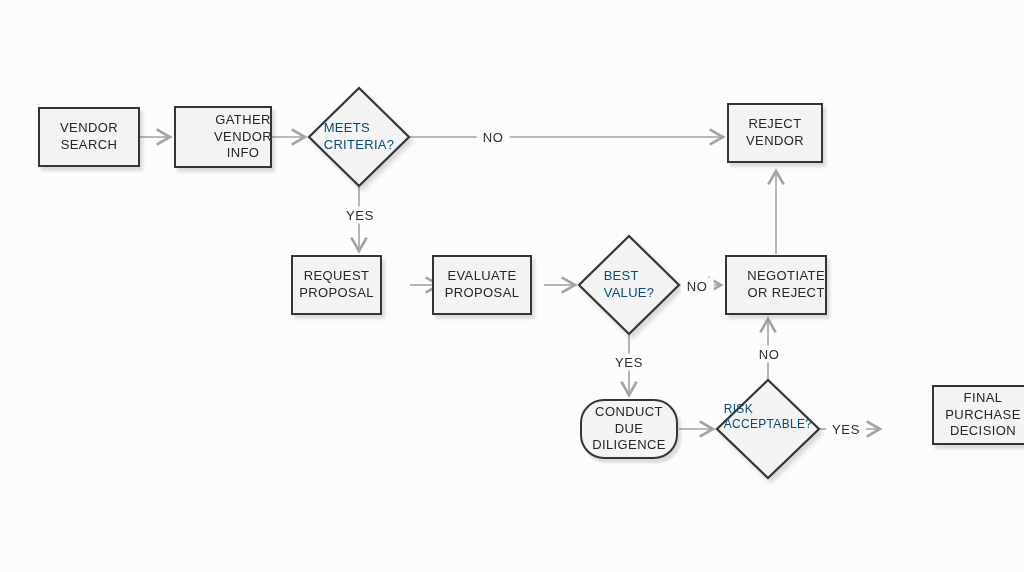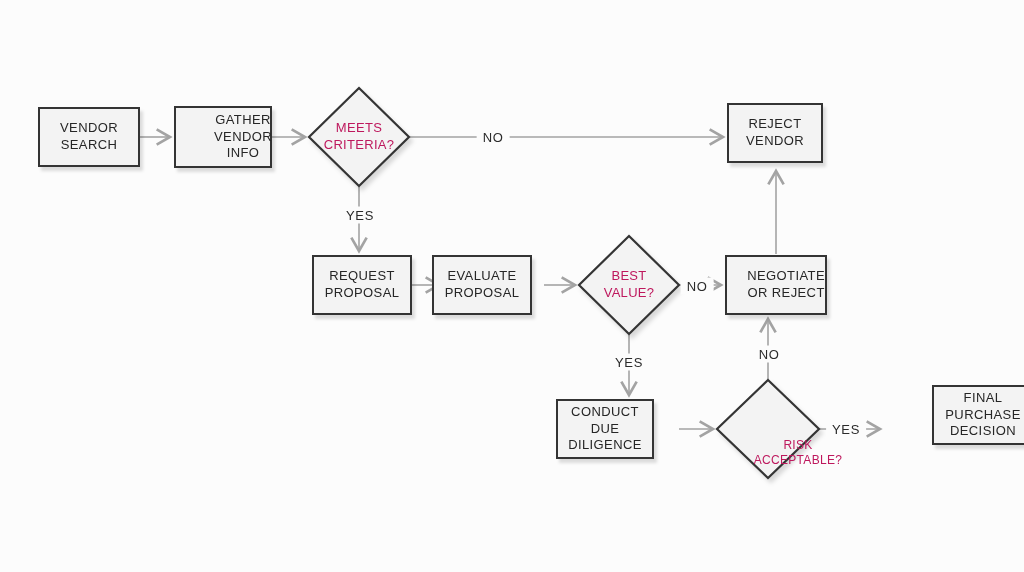--- a/index.html
+++ b/index.html
@@ -26,22 +26,22 @@
     background:#f3f3f3;
     border:2.2px solid #343434;
     box-shadow:3px 4px 3px rgba(0,0,0,0.13);
     color:#262626;
     font-size:13px; letter-spacing:0.4px; line-height:1.28;
     white-space:pre-line;
   }
   .decision-label {
     position:absolute; box-sizing:border-box;
     display:flex; align-items:center; justify-content:center;
-    text-align:center;
-    color:#be185d;
+    text-align:left;
+    color:#0c4a6e;
     font-size:13px; letter-spacing:0.3px; line-height:1.28;
     white-space:pre-line;
   }
   .decision-label.small { font-size:12px; }
   .edge-label {
     position:absolute;
     transform:translate(-50%,-50%);
     background:#fcfcfc;
     padding:1px 6px;
     font-size:13px; letter-spacing:0.6px;
@@ -88,54 +88,54 @@
     <span>GATHER
 VENDOR
 INFO</span>
   </div>
 
   <div class="node" style="left:727px; top:103px; width:96px; height:60px;">
     <span>REJECT
 VENDOR</span>
   </div>
 
-  <div class="node" style="left:312px; top:255px; width:100px; height:60px;">
+  <div class="node" style="left:291px; top:255px; width:91px; height:60px;">
     <span>REQUEST
 PROPOSAL</span>
   </div>
 
   <div class="node" style="left:432px; top:255px; width:100px; height:60px;">
     <span>EVALUATE
 PROPOSAL</span>
   </div>
 
   <div class="node" style="left:725px; top:255px; width:102px; height:60px;justify-content:flex-end;">
     <span>NEGOTIATE
 OR REJECT</span>
   </div>
 
-  <div class="node" style="left:556px; top:399px; width:98px; height:60px;">
+  <div class="node" style="left:580px; top:399px; width:98px; height:60px;border-radius:24px;">
     <span>CONDUCT
 DUE
 DILIGENCE</span>
   </div>
 
   <div class="node" style="left:884px; top:385px; width:102px; height:60px;margin-left:48px;">
     <span>FINAL
 PURCHASE
 DECISION</span>
   </div>
 
   <div class="decision-label" style="left:311px; top:112px; width:96px; height:50px;">MEETS
 CRITERIA?</div>
 
   <div class="decision-label" style="left:581px; top:260px; width:96px; height:50px;">BEST
 VALUE?</div>
 
-  <div class="decision-label small" style="left:716px; top:428px; width:104px; height:50px;margin-left:30px;">RISK
+  <div class="decision-label small" style="left:716px; top:392px; width:104px; height:50px;">RISK
 ACCEPTABLE?</div>
 
   <div class="edge-label" style="left:493px; top:137px;">NO</div>
   <div class="edge-label" style="left:360px; top:215px;">YES</div>
   <div class="edge-label" style="left:697px; top:286px;">NO</div>
   <div class="edge-label" style="left:629px; top:362px;">YES</div>
   <div class="edge-label" style="left:769px; top:354px;">NO</div>
   <div class="edge-label" style="left:846px; top:429px;">YES</div>
 
 </div>

